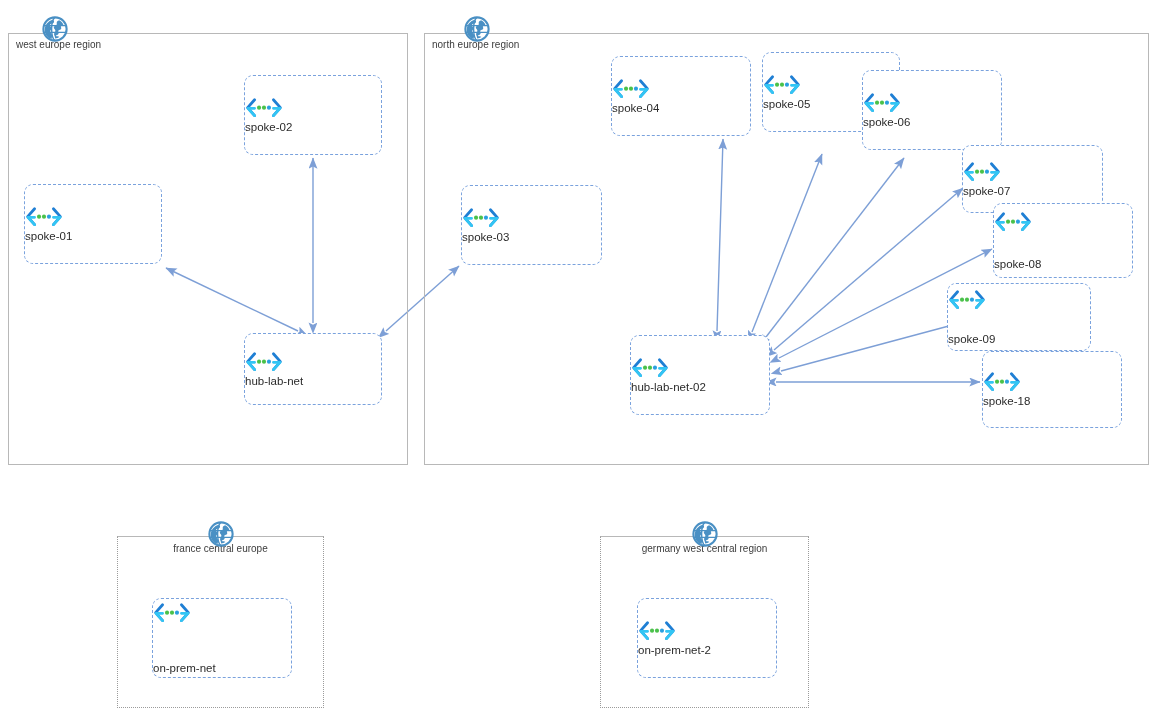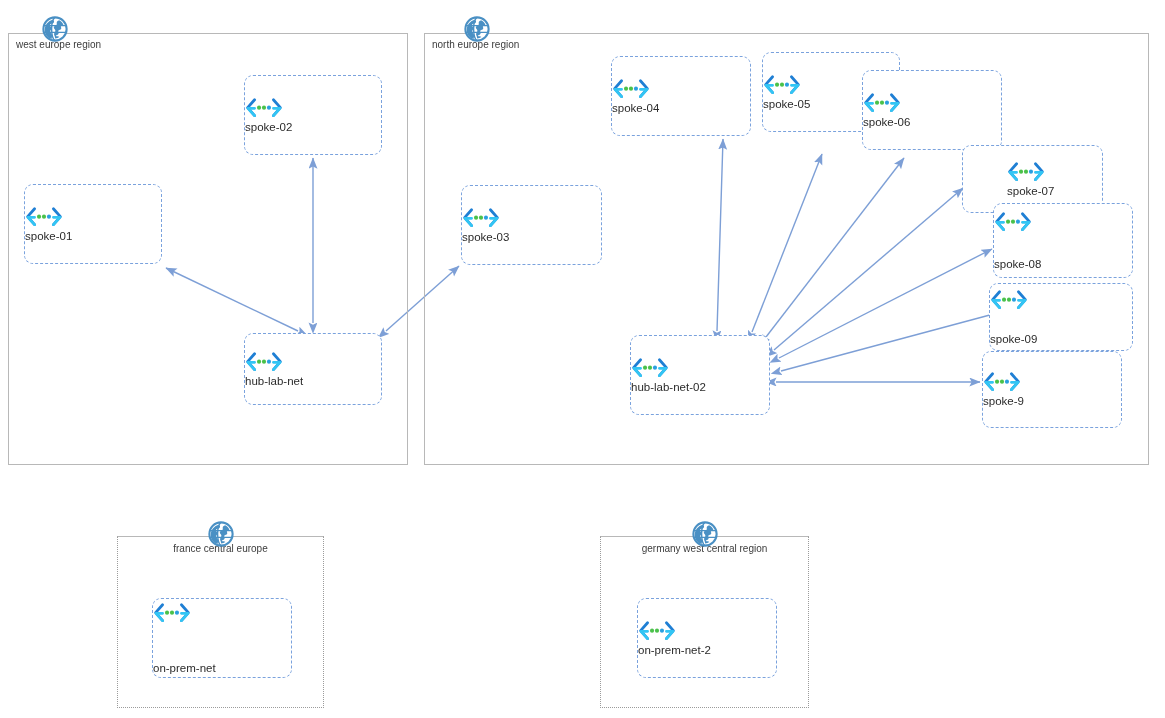--- a/index.html
+++ b/index.html
@@ -251,21 +251,21 @@
             <path d="M11.6 13.4 L3.6 13.4 L11.6 22.2" fill="none" stroke="#32c5f4" stroke-width="3.4" stroke-linecap="round" stroke-linejoin="round"></path>
             <path d="M34.4 3.0 L42.8 12.6 L34.4 22.2" fill="none" stroke="#1f7fd4" stroke-width="3.4" stroke-linecap="round" stroke-linejoin="round"></path>
             <path d="M34.4 13.4 L42.4 13.4 L34.4 22.2" fill="none" stroke="#32c5f4" stroke-width="3.4" stroke-linecap="round" stroke-linejoin="round"></path>
             <circle cx="17.0" cy="12.6" r="2.5" fill="#4ac14a"></circle>
             <circle cx="23.0" cy="12.6" r="2.5" fill="#4ac14a"></circle>
             <circle cx="29.0" cy="12.6" r="2.5" fill="#2a9fe0"></circle>
           </svg>
         </span>
         <span class="vlabel">spoke-06</span>
       </div>
-      <div class="vnet" style="left: 962px; top: 145px; width: 141px; height: 68px; padding-left: 44px;">
+      <div class="vnet" style="left: 962px; top: 145px; width: 141px; height: 68px;">
         <span class="vicon">
           <svg viewBox="0 0 46 26" xmlns="http://www.w3.org/2000/svg">
             <path d="M11.6 3.0 L3.2 12.6 L11.6 22.2" fill="none" stroke="#1f7fd4" stroke-width="3.4" stroke-linecap="round" stroke-linejoin="round"></path>
             <path d="M11.6 13.4 L3.6 13.4 L11.6 22.2" fill="none" stroke="#32c5f4" stroke-width="3.4" stroke-linecap="round" stroke-linejoin="round"></path>
             <path d="M34.4 3.0 L42.8 12.6 L34.4 22.2" fill="none" stroke="#1f7fd4" stroke-width="3.4" stroke-linecap="round" stroke-linejoin="round"></path>
             <path d="M34.4 13.4 L42.4 13.4 L34.4 22.2" fill="none" stroke="#32c5f4" stroke-width="3.4" stroke-linecap="round" stroke-linejoin="round"></path>
             <circle cx="17.0" cy="12.6" r="2.5" fill="#4ac14a"></circle>
             <circle cx="23.0" cy="12.6" r="2.5" fill="#4ac14a"></circle>
             <circle cx="29.0" cy="12.6" r="2.5" fill="#2a9fe0"></circle>
           </svg>
@@ -279,21 +279,21 @@
             <path d="M11.6 13.4 L3.6 13.4 L11.6 22.2" fill="none" stroke="#32c5f4" stroke-width="3.4" stroke-linecap="round" stroke-linejoin="round"></path>
             <path d="M34.4 3.0 L42.8 12.6 L34.4 22.2" fill="none" stroke="#1f7fd4" stroke-width="3.4" stroke-linecap="round" stroke-linejoin="round"></path>
             <path d="M34.4 13.4 L42.4 13.4 L34.4 22.2" fill="none" stroke="#32c5f4" stroke-width="3.4" stroke-linecap="round" stroke-linejoin="round"></path>
             <circle cx="17.0" cy="12.6" r="2.5" fill="#4ac14a"></circle>
             <circle cx="23.0" cy="12.6" r="2.5" fill="#4ac14a"></circle>
             <circle cx="29.0" cy="12.6" r="2.5" fill="#2a9fe0"></circle>
           </svg>
         </span>
         <span class="vlabel">spoke-08</span>
       </div>
-      <div class="vnet" style="left: 989px; top: 283px; width: 144px; height: 68px; gap: 20px;">
+      <div class="vnet" style="left: 947px; top: 283px; width: 144px; height: 68px; gap: 20px;">
         <span class="vicon">
           <svg viewBox="0 0 46 26" xmlns="http://www.w3.org/2000/svg">
             <path d="M11.6 3.0 L3.2 12.6 L11.6 22.2" fill="none" stroke="#1f7fd4" stroke-width="3.4" stroke-linecap="round" stroke-linejoin="round"></path>
             <path d="M11.6 13.4 L3.6 13.4 L11.6 22.2" fill="none" stroke="#32c5f4" stroke-width="3.4" stroke-linecap="round" stroke-linejoin="round"></path>
             <path d="M34.4 3.0 L42.8 12.6 L34.4 22.2" fill="none" stroke="#1f7fd4" stroke-width="3.4" stroke-linecap="round" stroke-linejoin="round"></path>
             <path d="M34.4 13.4 L42.4 13.4 L34.4 22.2" fill="none" stroke="#32c5f4" stroke-width="3.4" stroke-linecap="round" stroke-linejoin="round"></path>
             <circle cx="17.0" cy="12.6" r="2.5" fill="#4ac14a"></circle>
             <circle cx="23.0" cy="12.6" r="2.5" fill="#4ac14a"></circle>
             <circle cx="29.0" cy="12.6" r="2.5" fill="#2a9fe0"></circle>
           </svg>
@@ -305,21 +305,21 @@
           <svg viewBox="0 0 46 26" xmlns="http://www.w3.org/2000/svg">
             <path d="M11.6 3.0 L3.2 12.6 L11.6 22.2" fill="none" stroke="#1f7fd4" stroke-width="3.4" stroke-linecap="round" stroke-linejoin="round"></path>
             <path d="M11.6 13.4 L3.6 13.4 L11.6 22.2" fill="none" stroke="#32c5f4" stroke-width="3.4" stroke-linecap="round" stroke-linejoin="round"></path>
             <path d="M34.4 3.0 L42.8 12.6 L34.4 22.2" fill="none" stroke="#1f7fd4" stroke-width="3.4" stroke-linecap="round" stroke-linejoin="round"></path>
             <path d="M34.4 13.4 L42.4 13.4 L34.4 22.2" fill="none" stroke="#32c5f4" stroke-width="3.4" stroke-linecap="round" stroke-linejoin="round"></path>
             <circle cx="17.0" cy="12.6" r="2.5" fill="#4ac14a"></circle>
             <circle cx="23.0" cy="12.6" r="2.5" fill="#4ac14a"></circle>
             <circle cx="29.0" cy="12.6" r="2.5" fill="#2a9fe0"></circle>
           </svg>
         </span>
-        <span class="vlabel">spoke-9</span>
+        <span class="vlabel">spoke-18</span>
       </div>
       <div class="vnet" style="left: 630px; top: 335px; width: 140px; height: 80px;">
         <span class="vicon">
           <svg viewBox="0 0 46 26" xmlns="http://www.w3.org/2000/svg">
             <path d="M11.6 3.0 L3.2 12.6 L11.6 22.2" fill="none" stroke="#1f7fd4" stroke-width="3.4" stroke-linecap="round" stroke-linejoin="round"></path>
             <path d="M11.6 13.4 L3.6 13.4 L11.6 22.2" fill="none" stroke="#32c5f4" stroke-width="3.4" stroke-linecap="round" stroke-linejoin="round"></path>
             <path d="M34.4 3.0 L42.8 12.6 L34.4 22.2" fill="none" stroke="#1f7fd4" stroke-width="3.4" stroke-linecap="round" stroke-linejoin="round"></path>
             <path d="M34.4 13.4 L42.4 13.4 L34.4 22.2" fill="none" stroke="#32c5f4" stroke-width="3.4" stroke-linecap="round" stroke-linejoin="round"></path>
             <circle cx="17.0" cy="12.6" r="2.5" fill="#4ac14a"></circle>
             <circle cx="23.0" cy="12.6" r="2.5" fill="#4ac14a"></circle>

